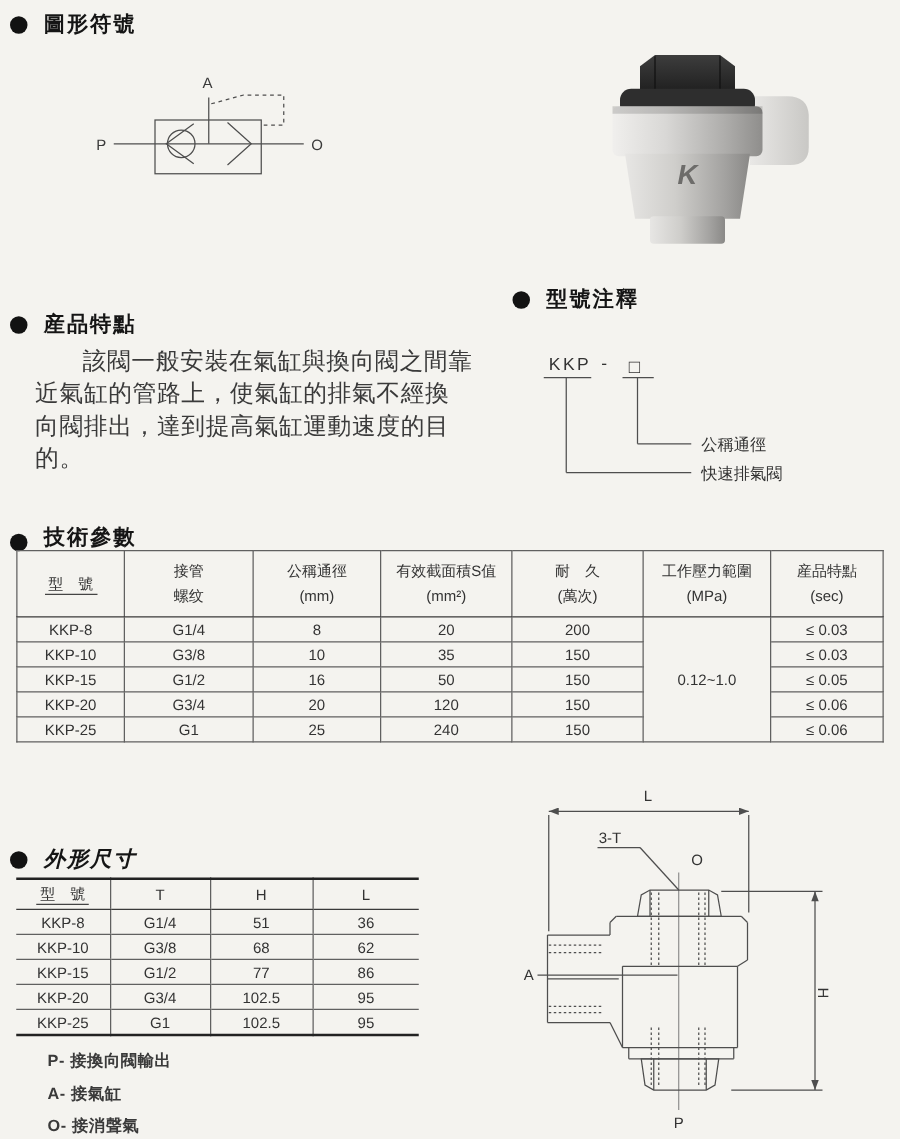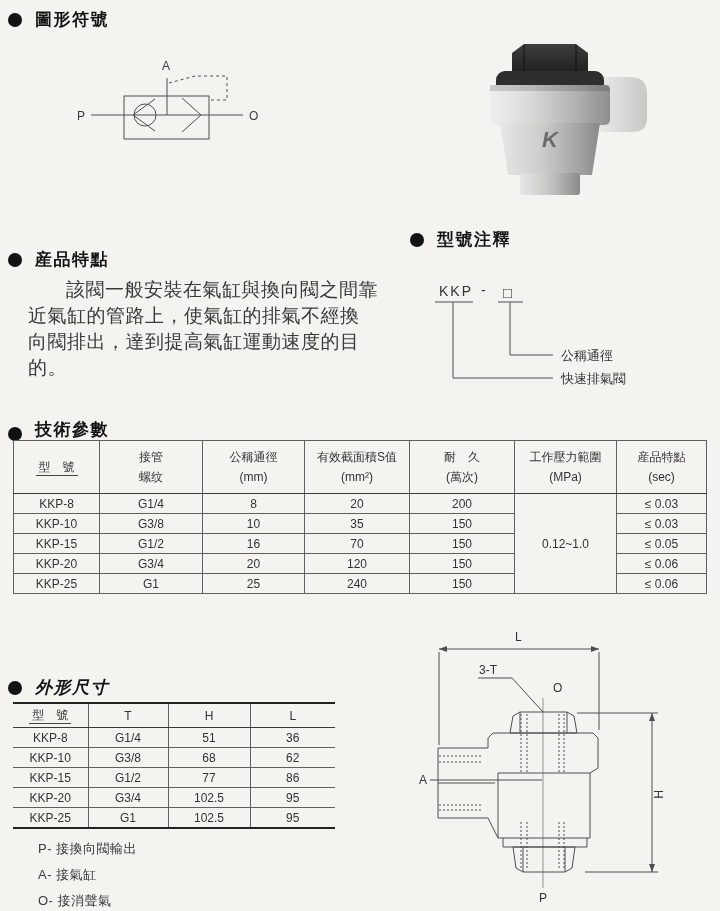--- a/index.html
+++ b/index.html
@@ -27,21 +27,21 @@
   .hl1,.hl2{line-height:20px;}
   .u{border-bottom:1px solid #444;padding:0 3px 1px 3px;}
   .dims-table{width:322px;font-size:12px;color:#333;border-top:2px solid #222;border-bottom:2px solid #222;}
   .dims-table th,.dims-table td{text-align:center;padding:0;border-bottom:1px solid #606060;}
   .dims-table th{height:23px;font-weight:normal;border-bottom:1px solid #3a3a3a;}
   .dims-table td{height:19px;}
   .dims-table th + th, .dims-table td + td{border-left:1px solid #606060;}
   .dims-table tr > :first-child{border-left:none;}
   .dims-table tr > :last-child{border-right:none;}
   
-  .notes div{font-size:13px;line-height:26px;color:#3a3a3a;letter-spacing:0.5px;}
+  .notes div{font-size:13px;line-height:26px;color:#3a3a3a;letter-spacing:0.5px;font-weight:bold;}
   
   svg text{font-family:"Liberation Sans","DejaVu Sans",sans-serif;}
   .lineart{stroke:#4e4e4e;fill:none;stroke-width:1;}
 </style>
 </head>
 <body>
 
 <div class="abs sec-head" style="left:8px;top:8px;">
   <span class="bullet"></span>
   <span class="sec-title">圖形符號</span>
@@ -183,21 +183,21 @@
         <td>G3/8</td>
         <td>10</td>
         <td>35</td>
         <td>150</td>
         <td>≤ 0.03</td>
       </tr>
       <tr>
         <td>KKP-15</td>
         <td>G1/2</td>
         <td>16</td>
-        <td>70</td>
+        <td>50</td>
         <td>150</td>
         <td>≤ 0.05</td>
       </tr>
       <tr>
         <td>KKP-20</td>
         <td>G3/4</td>
         <td>20</td>
         <td>120</td>
         <td>150</td>
         <td>≤ 0.06</td>

